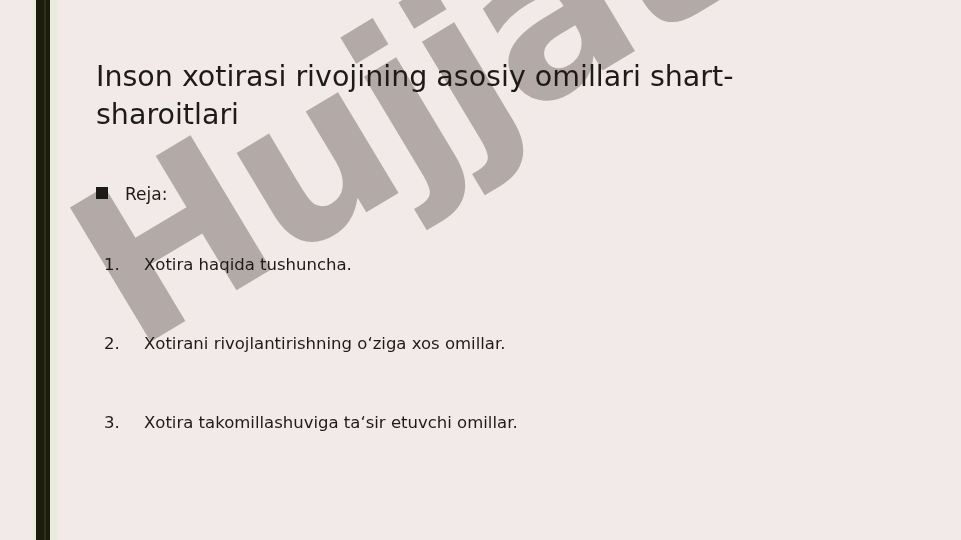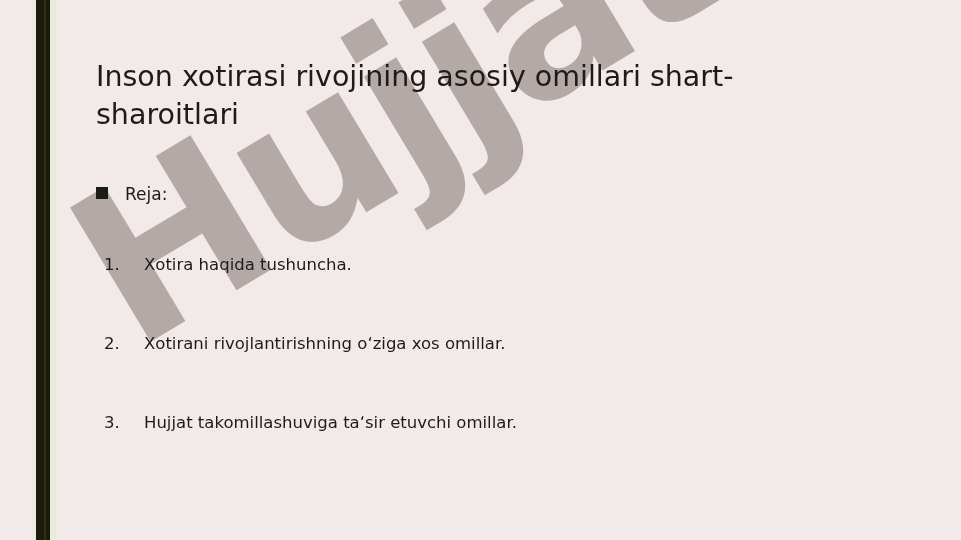--- a/index.html
+++ b/index.html
@@ -165,17 +165,17 @@
   </div>
 
   <div class="agenda">
     <div class="agenda-item">
       <span class="agenda-num">1.</span><span class="agenda-text">Xotira haqida tushuncha.</span>
     </div>
     <div class="agenda-item">
       <span class="agenda-num">2.</span><span class="agenda-text">Xotirani rivojlantirishning o‘ziga xos omillar.</span>
     </div>
     <div class="agenda-item">
-      <span class="agenda-num">3.</span><span class="agenda-text">Hujjat takomillashuviga ta‘sir etuvchi omillar.</span>
+      <span class="agenda-num">3.</span><span class="agenda-text">Xotira takomillashuviga ta‘sir etuvchi omillar.</span>
     </div>
   </div>
 
 </div>
 
 </body></html>

